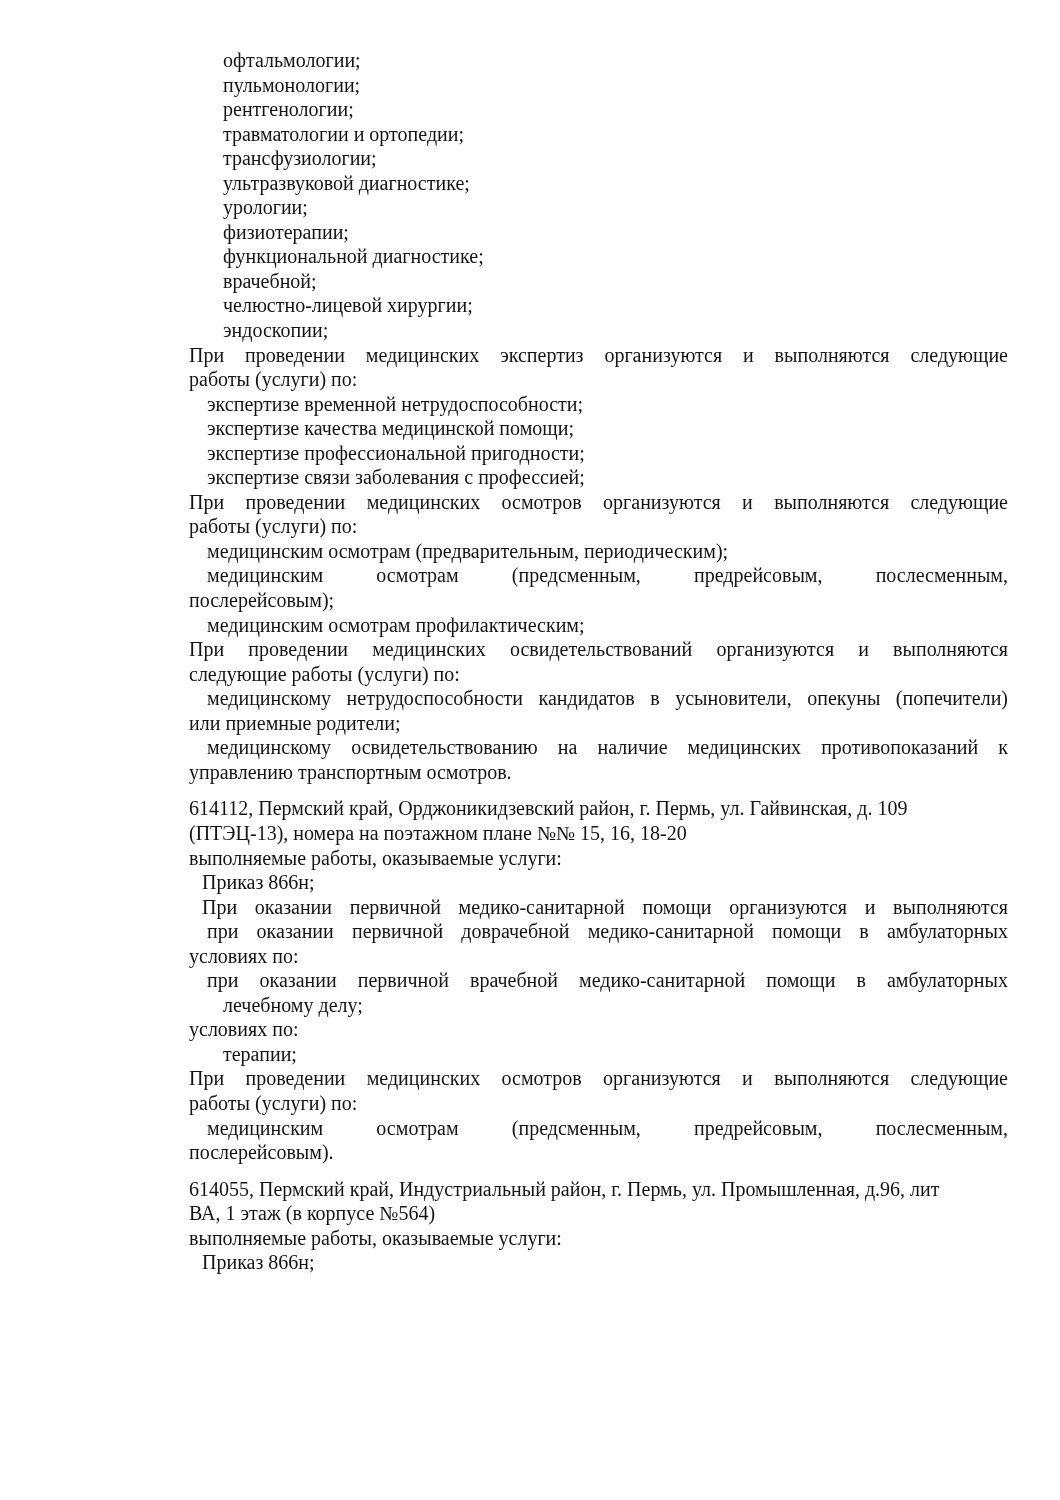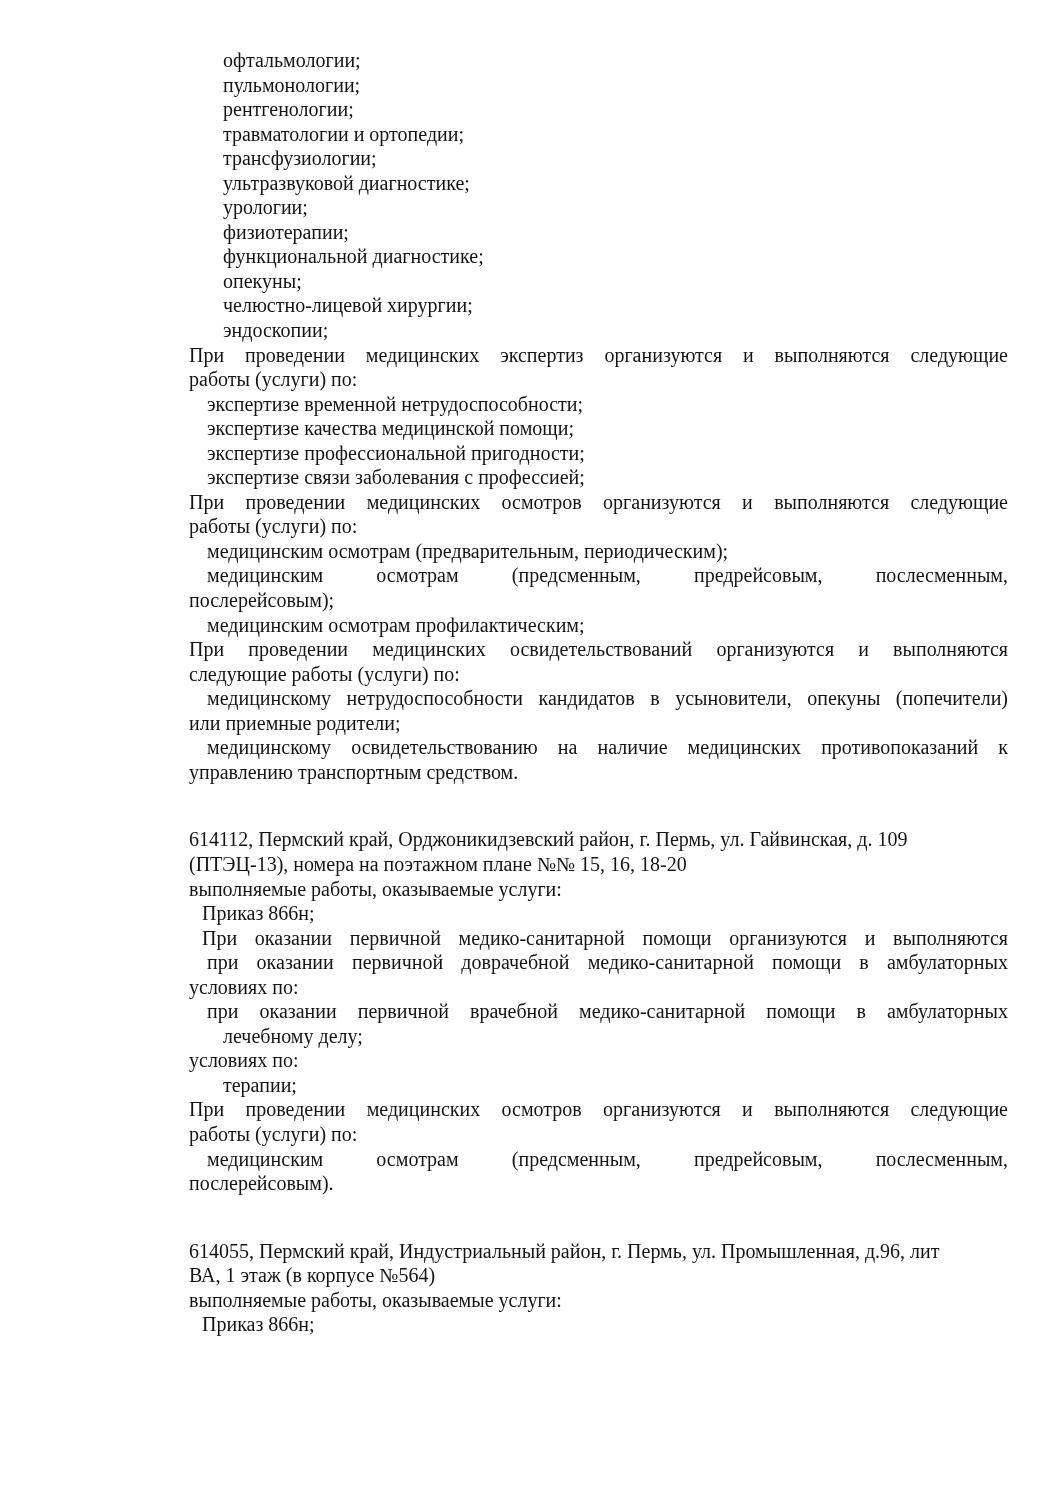--- a/index.html
+++ b/index.html
@@ -26,57 +26,57 @@
     white-space: normal;
   }
   .l0 { padding-left: 0; }
   .l1 { padding-left: 13px; }
   .l2 { padding-left: 18px; }
   .l3 { padding-left: 34px; }
   .just {
     text-align: justify;
     text-align-last: justify;
   }
-  .gap { margin-top: 43px; }
+  .gap { margin-top: 12px; }
 </style>
 </head>
 <body>
 
 <div class="page">
   <div class="doc" id="doc">
       <div class="line l3">офтальмологии;</div>
       <div class="line l3">пульмонологии;</div>
       <div class="line l3">рентгенологии;</div>
       <div class="line l3">травматологии и ортопедии;</div>
       <div class="line l3">трансфузиологии;</div>
       <div class="line l3">ультразвуковой диагностике;</div>
       <div class="line l3">урологии;</div>
       <div class="line l3">физиотерапии;</div>
       <div class="line l3">функциональной диагностике;</div>
-      <div class="line l3">опекуны;</div>
+      <div class="line l3">врачебной;</div>
       <div class="line l3">челюстно-лицевой хирургии;</div>
       <div class="line l3">эндоскопии;</div>
       <div class="line l0 just">При проведении медицинских экспертиз организуются и выполняются следующие</div>
       <div class="line l0">работы (услуги) по:</div>
       <div class="line l2">экспертизе временной нетрудоспособности;</div>
       <div class="line l2">экспертизе качества медицинской помощи;</div>
       <div class="line l2">экспертизе профессиональной пригодности;</div>
       <div class="line l2">экспертизе связи заболевания с профессией;</div>
       <div class="line l0 just">При проведении медицинских осмотров организуются и выполняются следующие</div>
       <div class="line l0">работы (услуги) по:</div>
       <div class="line l2">медицинским осмотрам (предварительным, периодическим);</div>
       <div class="line l2 just">медицинским осмотрам (предсменным, предрейсовым, послесменным,</div>
       <div class="line l0">послерейсовым);</div>
       <div class="line l2">медицинским осмотрам профилактическим;</div>
       <div class="line l0 just">При проведении медицинских освидетельствований организуются и выполняются</div>
       <div class="line l0">следующие работы (услуги) по:</div>
       <div class="line l2 just">медицинскому нетрудоспособности кандидатов в усыновители, опекуны (попечители)</div>
       <div class="line l0">или приемные родители;</div>
       <div class="line l2 just">медицинскому освидетельствованию на наличие медицинских противопоказаний к</div>
-      <div class="line l0">управлению транспортным средством.</div>
+      <div class="line l0">управлению транспортным осмотров.</div>
       <div class="line l0 gap">614112, Пермский край, Орджоникидзевский район, г. Пермь, ул. Гайвинская, д. 109</div>
       <div class="line l0">(ПТЭЦ-13), номера на поэтажном плане №№ 15, 16, 18-20</div>
       <div class="line l0">выполняемые работы, оказываемые услуги:</div>
       <div class="line l1">Приказ 866н;</div>
       <div class="line l1 just">При оказании первичной медико-санитарной помощи организуются и выполняются</div>
       <div class="line l2 just">при оказании первичной доврачебной медико-санитарной помощи в амбулаторных</div>
       <div class="line l0">условиях по:</div>
       <div class="line l2 just">при оказании первичной врачебной медико-санитарной помощи в амбулаторных</div>
       <div class="line l3">лечебному делу;</div>
       <div class="line l0">условиях по:</div>

